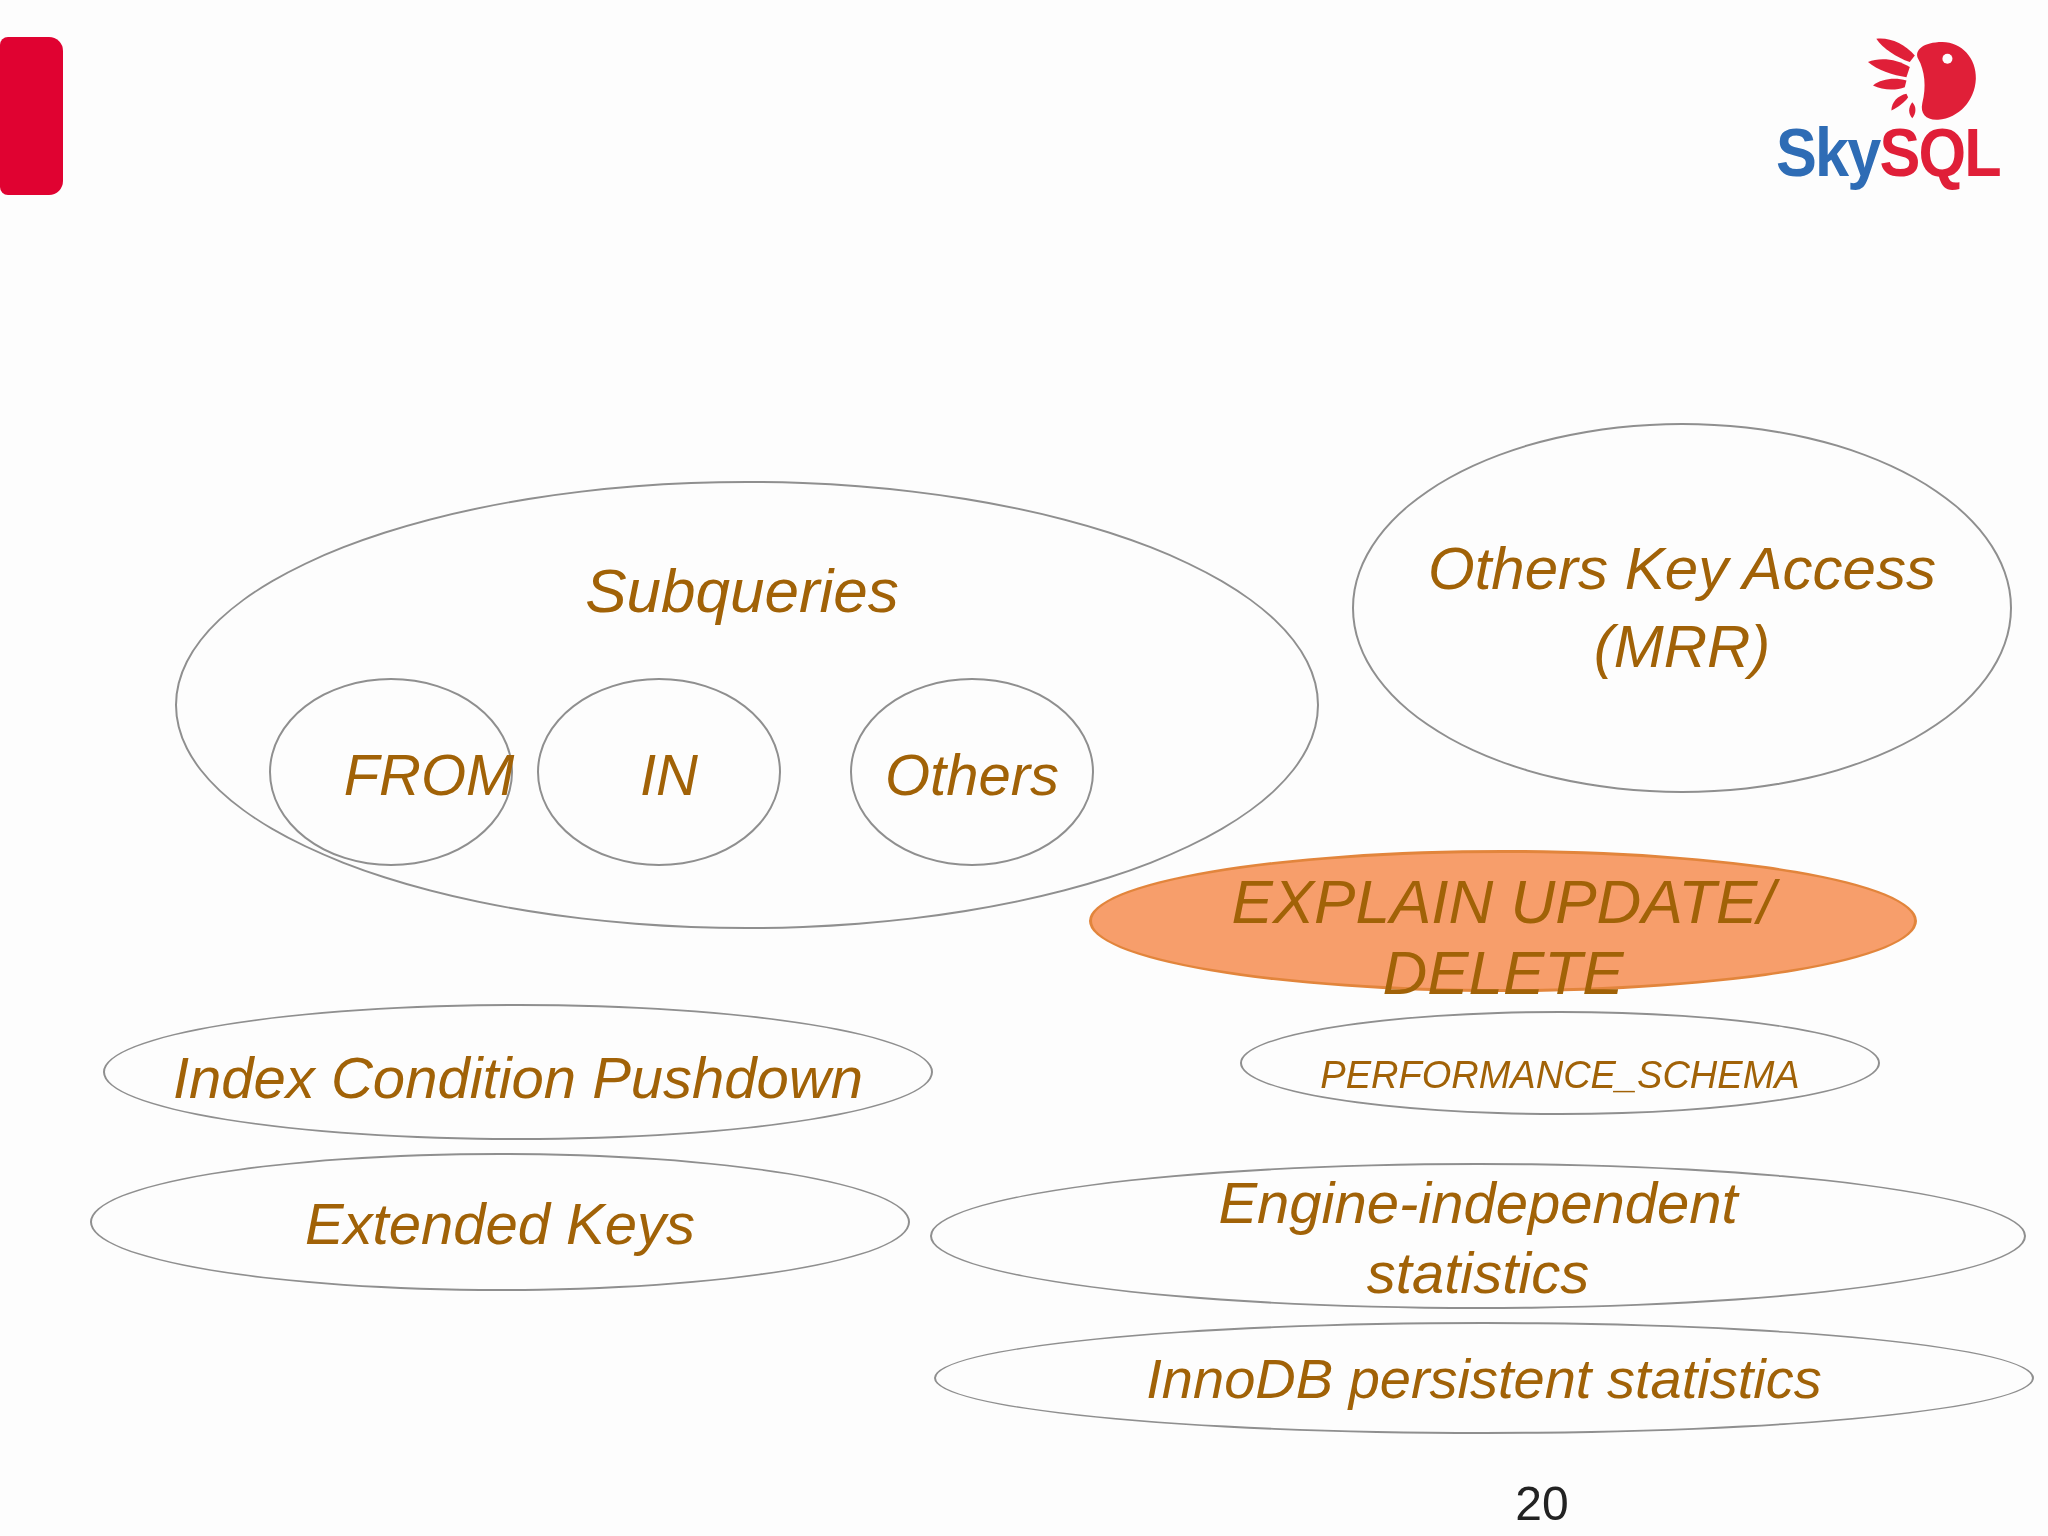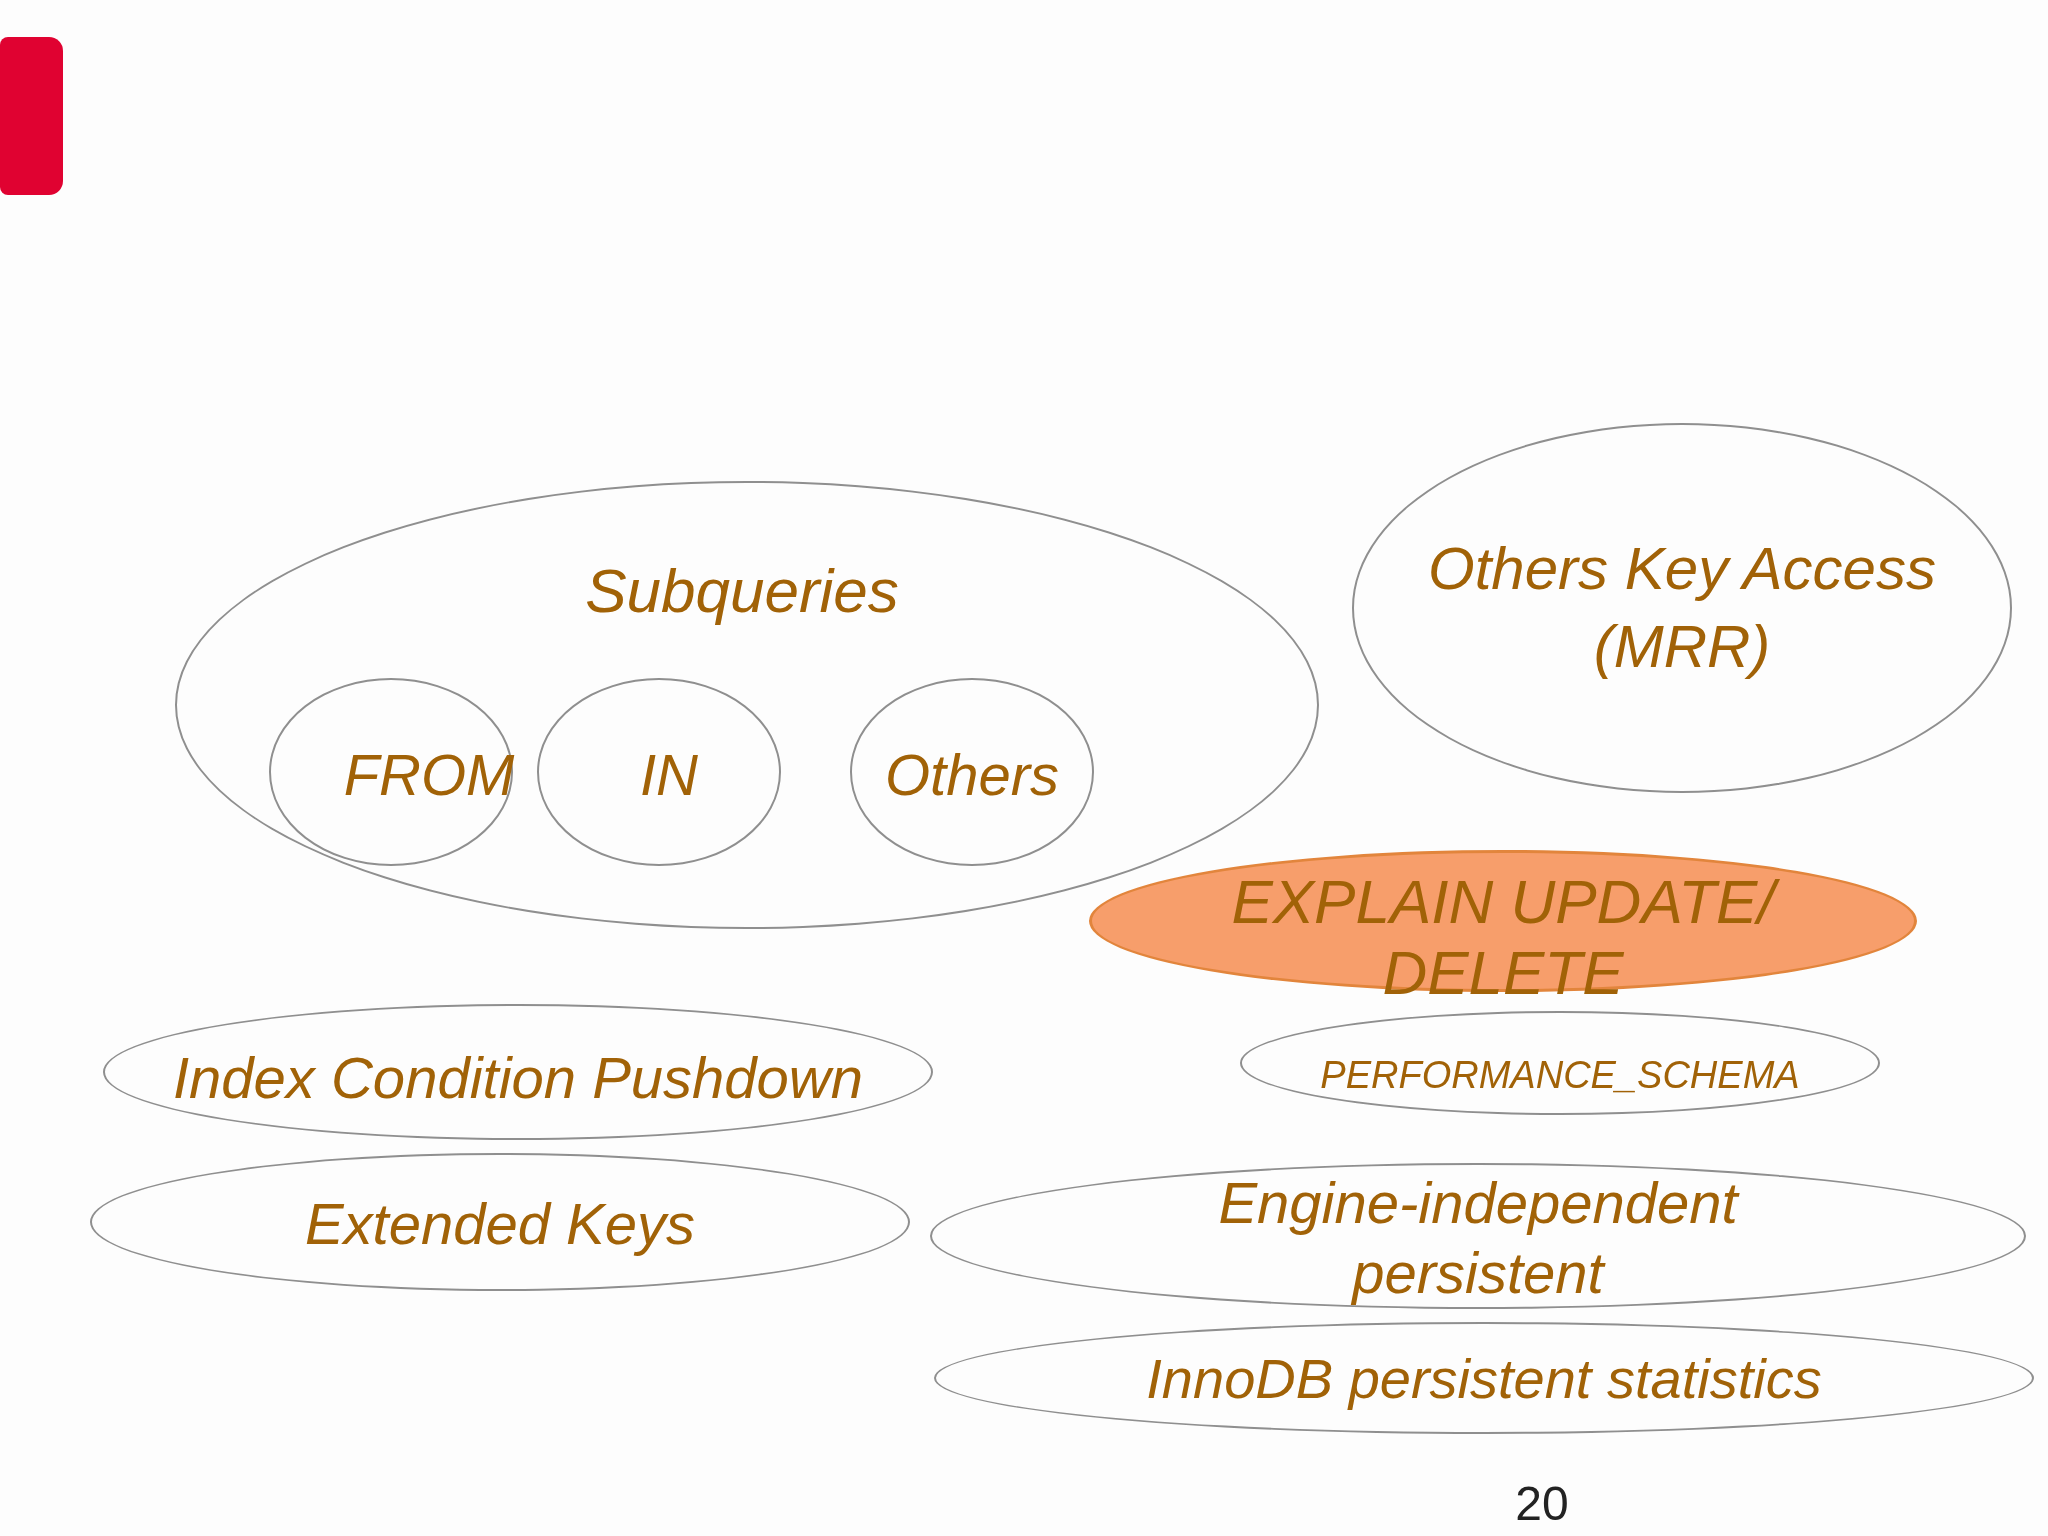--- a/index.html
+++ b/index.html
@@ -76,20 +76,36 @@
     font-size:48px;color:#222;
   }
 </style>
 </head>
 <body>
 
 <div class="slide">
 
   <div class="accent-bar"></div>
 
+  <div class="logo">
+    <svg class="logo-bird" viewBox="0 0 150 110" xmlns="http://www.w3.org/2000/svg">
+      <g fill="#E01F38">
+        <path d="M97,6 C120,6 138,26 137,50 C136,76 117,97 92,99 C78,100 70,92 73,79 C78,60 76,40 68,26 C63,16 74,6 97,6 Z"></path>
+        <path d="M64,22 C52,8 34,0 18,2 C26,14 42,24 58,30 Z"></path>
+        <path d="M58,36 C42,26 22,24 8,30 C20,40 38,46 54,48 Z"></path>
+        <path d="M54,52 C40,48 24,50 14,58 C26,64 42,64 52,60 Z"></path>
+        <path d="M54,68 C44,70 36,78 36,88 C44,84 52,78 56,72 Z"></path>
+        <path d="M61,78 C56,84 56,92 61,97 C66,91 66,83 61,78 Z"></path>
+      </g>
+      <circle cx="103" cy="26" r="6" fill="#fdfdfd"></circle>
+    </svg>
+    <div class="logo-text">
+      <span class="logo-sky">Sky</span><span class="logo-sql">SQL</span>
+    </div>
+  </div>
 
   <div class="ellipse e-subqueries"></div>
   <div class="label l-subqueries f62">Subqueries</div>
 
   <div class="ellipse e-from"></div>
   <div class="label l-from f58">FROM</div>
 
   <div class="ellipse e-in"></div>
   <div class="label l-in f58">IN</div>
 
@@ -113,21 +129,21 @@
 
   <div class="ellipse e-icp"></div>
   <div class="label l-icp f58">Index Condition Pushdown</div>
 
   <div class="ellipse e-extkeys"></div>
   <div class="label l-extkeys f58">Extended Keys</div>
 
   <div class="ellipse e-engine"></div>
   <div class="label l-engine f58 lh70">
     <span>Engine-independent</span>
-    <span>persistent</span>
+    <span>statistics</span>
   </div>
 
   <div class="ellipse e-innodb"></div>
   <div class="label l-innodb f56">InnoDB persistent statistics</div>
 
   <div class="page-number">20</div>
 
 </div>
 
 </body></html>

